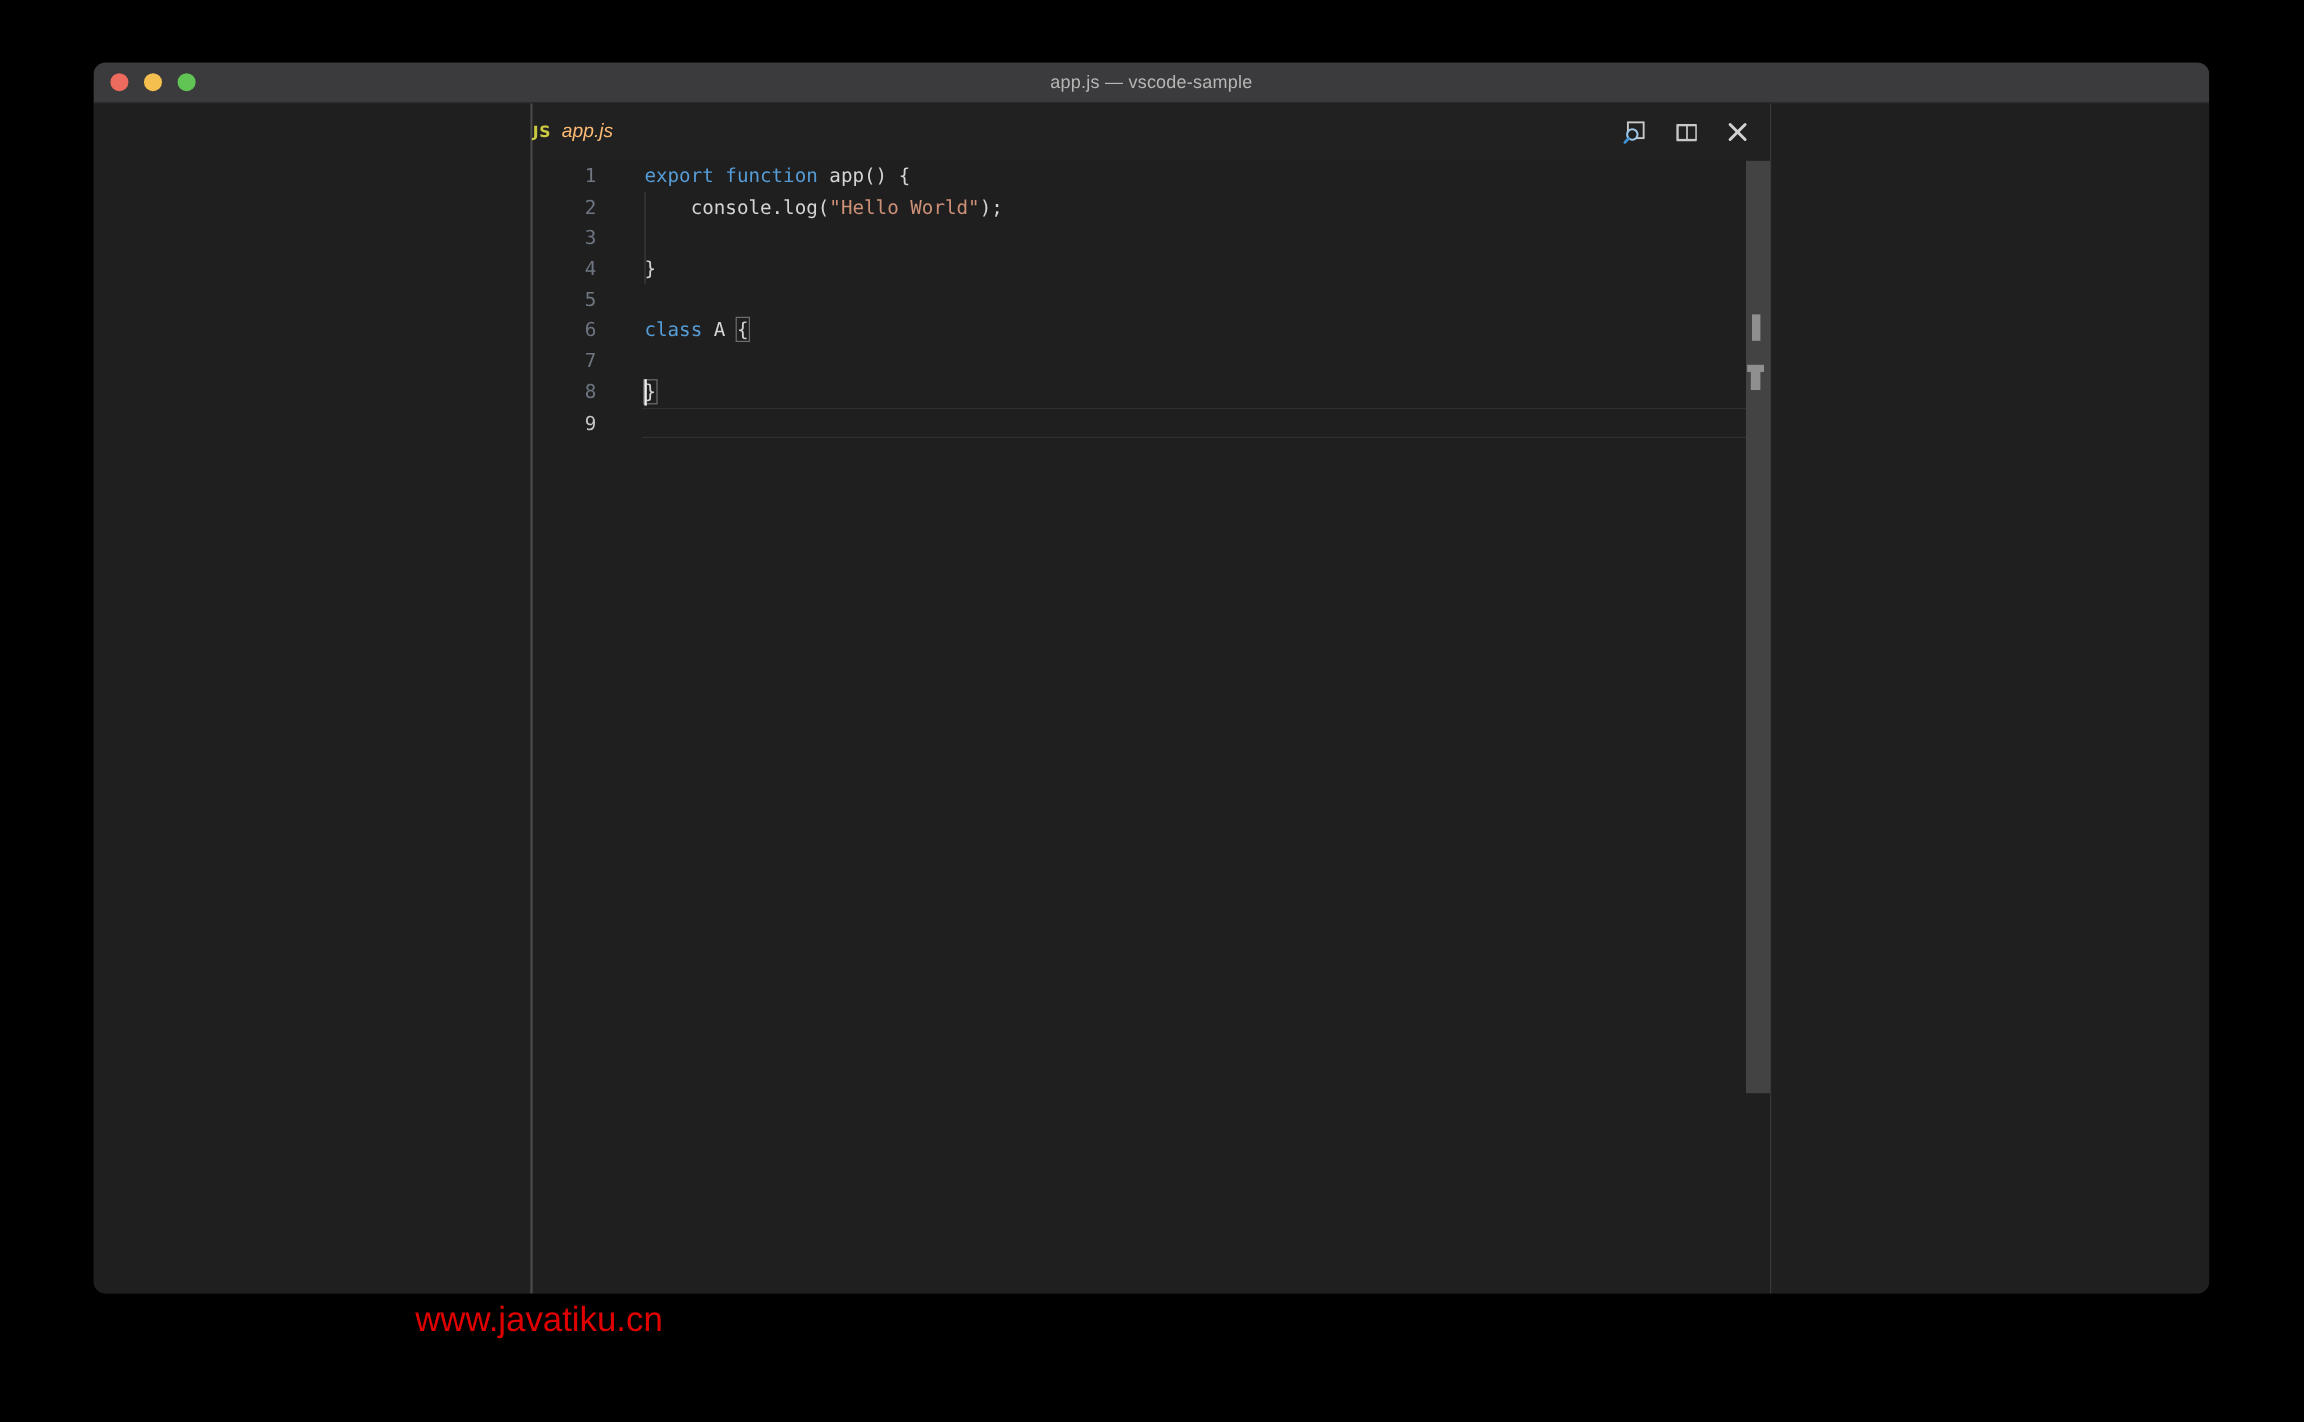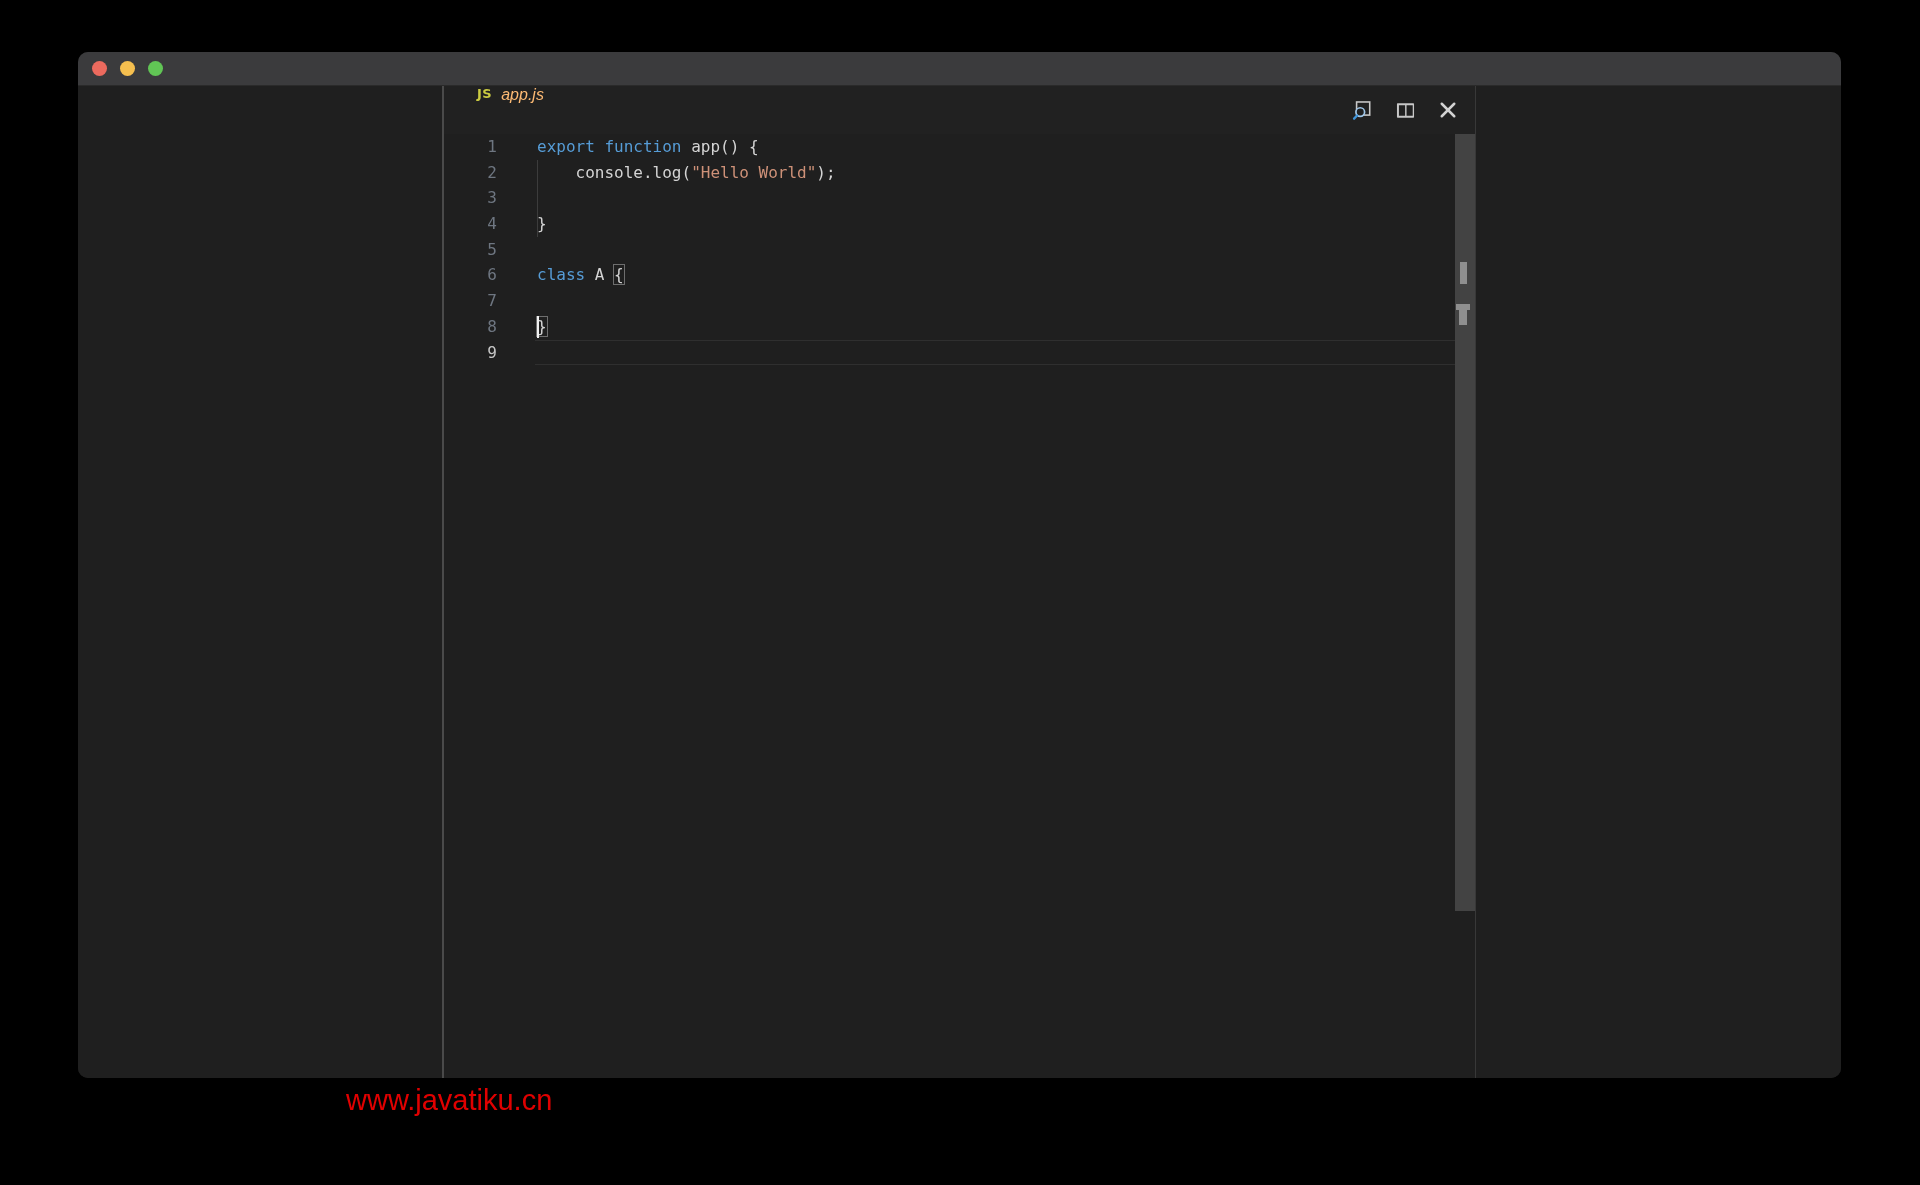--- a/index.html
+++ b/index.html
@@ -30,21 +30,21 @@
   }
 
   
   .content{flex:1;display:flex;min-height:0;}
   .panel-left{width:364px;flex:none;background:#1f1f1f;border-right:2px solid #4a4a4a;}
   .editor-group{width:1031px;flex:none;background:#1f1f1f;display:flex;flex-direction:column;position:relative;}
   .panel-right{flex:1;background:#1f1f1f;border-left:1px solid #383838;}
 
   
   .tabbar{height:48px;flex:none;display:flex;align-items:center;background:#212121;}
-  .tab{display:flex;align-items:flex-start;height:100%;padding-left:33px;cursor:default;}
+  .tab{display:flex;align-items:center;height:100%;cursor:default;}
   .js-badge{
     font-family:"DejaVu Sans",sans-serif;font-weight:bold;font-size:13px;
     color:var(--c-js-badge,#cbcb41);letter-spacing:.5px;
   }
   .tab-filename{margin-left:9px;font-style:italic;font-size:16px;color:#fdba74;}
   .tab-actions{margin-left:auto;display:flex;align-items:center;gap:21px;padding-right:16px;}
   .action-btn{width:22px;height:22px;display:flex;align-items:center;justify-content:center;}
   .action-btn svg{display:block;}
 
   
@@ -86,20 +86,21 @@
 <body>
 
 <div class="window">
 
   <div class="titlebar">
     <div class="traffic">
       <span class="tl tl-close"></span>
       <span class="tl tl-min"></span>
       <span class="tl tl-zoom"></span>
     </div>
+    <div class="win-title">app.js — vscode-sample</div>
   </div>
 
   <div class="content">
 
     <div class="panel-left"></div>
 
     <div class="editor-group">
 
       <div class="tabbar">
         <div class="tab">

